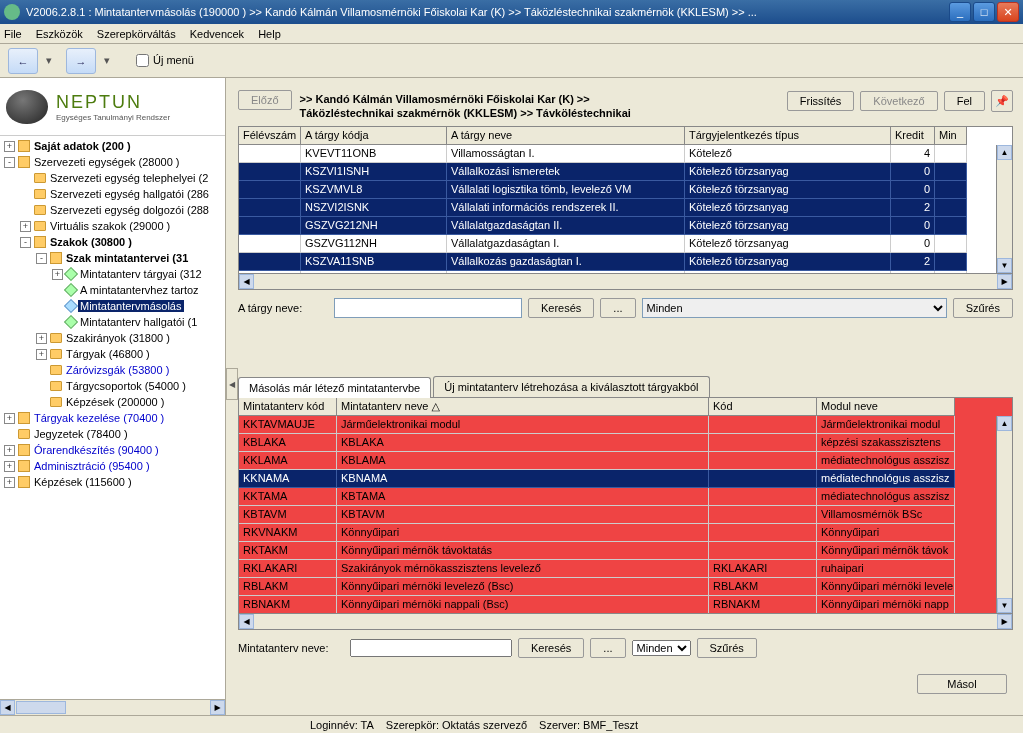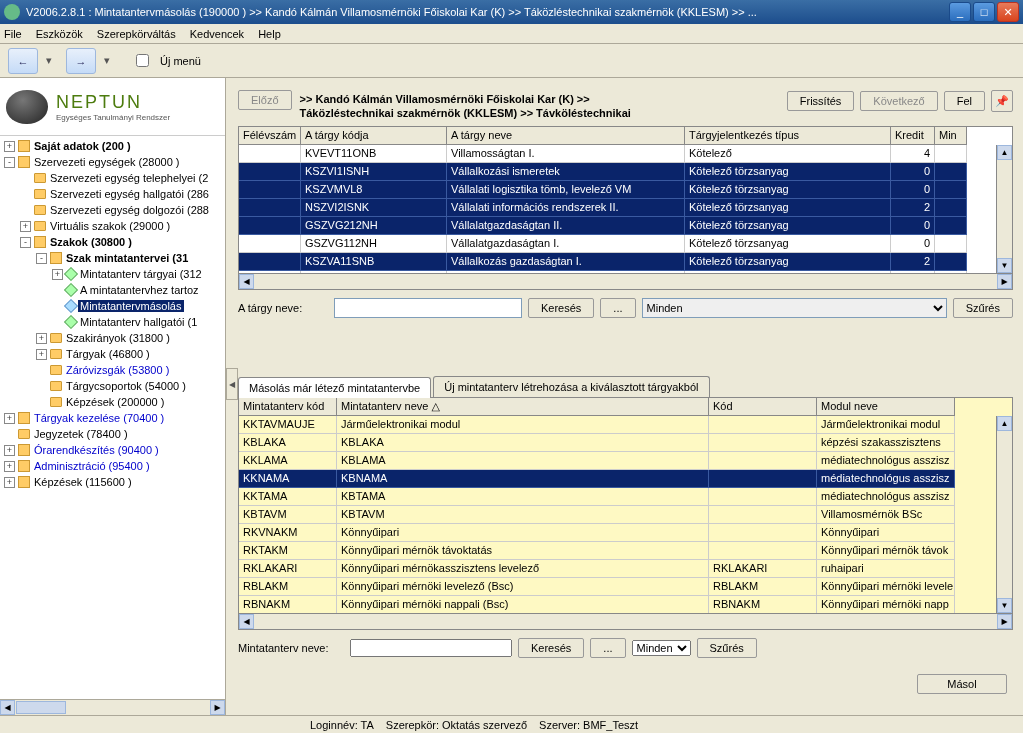--- a/index.html
+++ b/index.html
@@ -14,21 +14,21 @@
   .titlebar .winbtn.close { background: linear-gradient(#e87b5b,#d8441d); border-color: #b32; }
 
   
   .menubar { height: 20px; background: #ece9d8; display: flex; align-items: center; padding-left: 4px; gap: 14px; border-bottom: 1px solid #aca899; }
   .menubar span { color: #000; }
 
   
   .toolbar { height: 34px; display: flex; align-items: center; padding: 4px 8px; gap: 8px; border-bottom: 1px solid #aca899; }
   .navbtn { width: 30px; height: 26px; background: linear-gradient(#e8f0fb,#c5dbf7); border: 1px solid #9db7dd; border-radius: 3px; display: flex; align-items: center; justify-content: center; color: #225; }
   .chev { width: 12px; height: 26px; display: flex; align-items: center; color: #555; }
-  .checkbox-wrap { display: flex; align-items: center; gap: 11px; margin-left: 12px; }
+  .checkbox-wrap { display: flex; align-items: flex-start; gap: 4px; margin-left: 12px; }
   .checkbox-wrap input { margin: 0; }
 
   
   .main { display: flex; height: calc(100% - 24px - 20px - 34px - 18px); }
   .sidebar { width: 226px; border-right: 1px solid #aca899; display: flex; flex-direction: column; background: white; }
   .logo-area { height: 58px; display: flex; align-items: center; padding: 6px; gap: 8px; border-bottom: 1px solid #ccc; }
   .logo-stone { width: 42px; height: 34px; background: radial-gradient(ellipse at 40% 30%, #777, #222); border-radius: 50% 48% 50% 48%; }
   .logo-text { font-family: Georgia, serif; }
   .logo-text .big { font-size: 18px; letter-spacing: 2px; color: #4d7c0f; }
   .logo-text .small { font-size: 8px; color: #555; }
@@ -82,21 +82,21 @@
   .filter-row { display: flex; align-items: center; gap: 6px; margin-top: 8px; }
   .filter-row input[type=text] { border: 1px solid #7f9db9; height: 20px; padding: 0 4px; }
   .filter-row select { border: 1px solid #7f9db9; height: 20px; flex: 1; }
 
   
   .bottom-pane { position: absolute; left: 12px; top: 298px; right: 10px; bottom: 10px; }
   .tabs { display: flex; border-bottom: 1px solid #888; }
   .tab { padding: 4px 10px; border: 1px solid #888; border-bottom: none; background: #ece9d8; margin-right: 2px; border-radius: 3px 3px 0 0; }
   .tab.active { background: white; font-weight: normal; position: relative; top: 1px; }
 
-  .grid2 { border: 1px solid #888; border-top: none; background: #fef9c3; height: 232px; display: flex; flex-direction: column; }
+  .grid2 { border: 1px solid #888; border-top: none; background: #ef4444; height: 232px; display: flex; flex-direction: column; }
 
   .bottom-filter { display: flex; align-items: center; gap: 6px; margin-top: 8px; }
 
   .action-row { display: flex; justify-content: flex-end; margin-top: 16px; padding-right: 6px; }
 
   
   .statusbar { position: absolute; bottom: 0; left: 0; right: 0; height: 18px; background: #ece9d8; border-top: 1px solid #aca899; display: flex; align-items: center; padding-left: 310px; }
   .statusbar span { margin-right: 12px; color: #000; }
 
   
@@ -436,21 +436,21 @@
                 <div class="cell cL4">Könnyűipari</div>
               </div>
               <div class="grid-row">
                 <div class="cell cL1">RKTAKM</div>
                 <div class="cell cL2">Könnyűipari mérnök távoktatás</div>
                 <div class="cell cL3"></div>
                 <div class="cell cL4">Könnyűipari mérnök távok</div>
               </div>
               <div class="grid-row">
                 <div class="cell cL1">RKLAKARI</div>
-                <div class="cell cL2">Könnyűipari mérnökasszisztens levelező</div>
+                <div class="cell cL2">Szakirányok mérnökasszisztens levelező</div>
                 <div class="cell cL3">RKLAKARI</div>
                 <div class="cell cL4">ruhaipari</div>
               </div>
               <div class="grid-row">
                 <div class="cell cL1">RBLAKM</div>
                 <div class="cell cL2">Könnyűipari mérnöki levelező (Bsc)</div>
                 <div class="cell cL3">RBLAKM</div>
                 <div class="cell cL4">Könnyűipari mérnöki levele</div>
               </div>
               <div class="grid-row">

